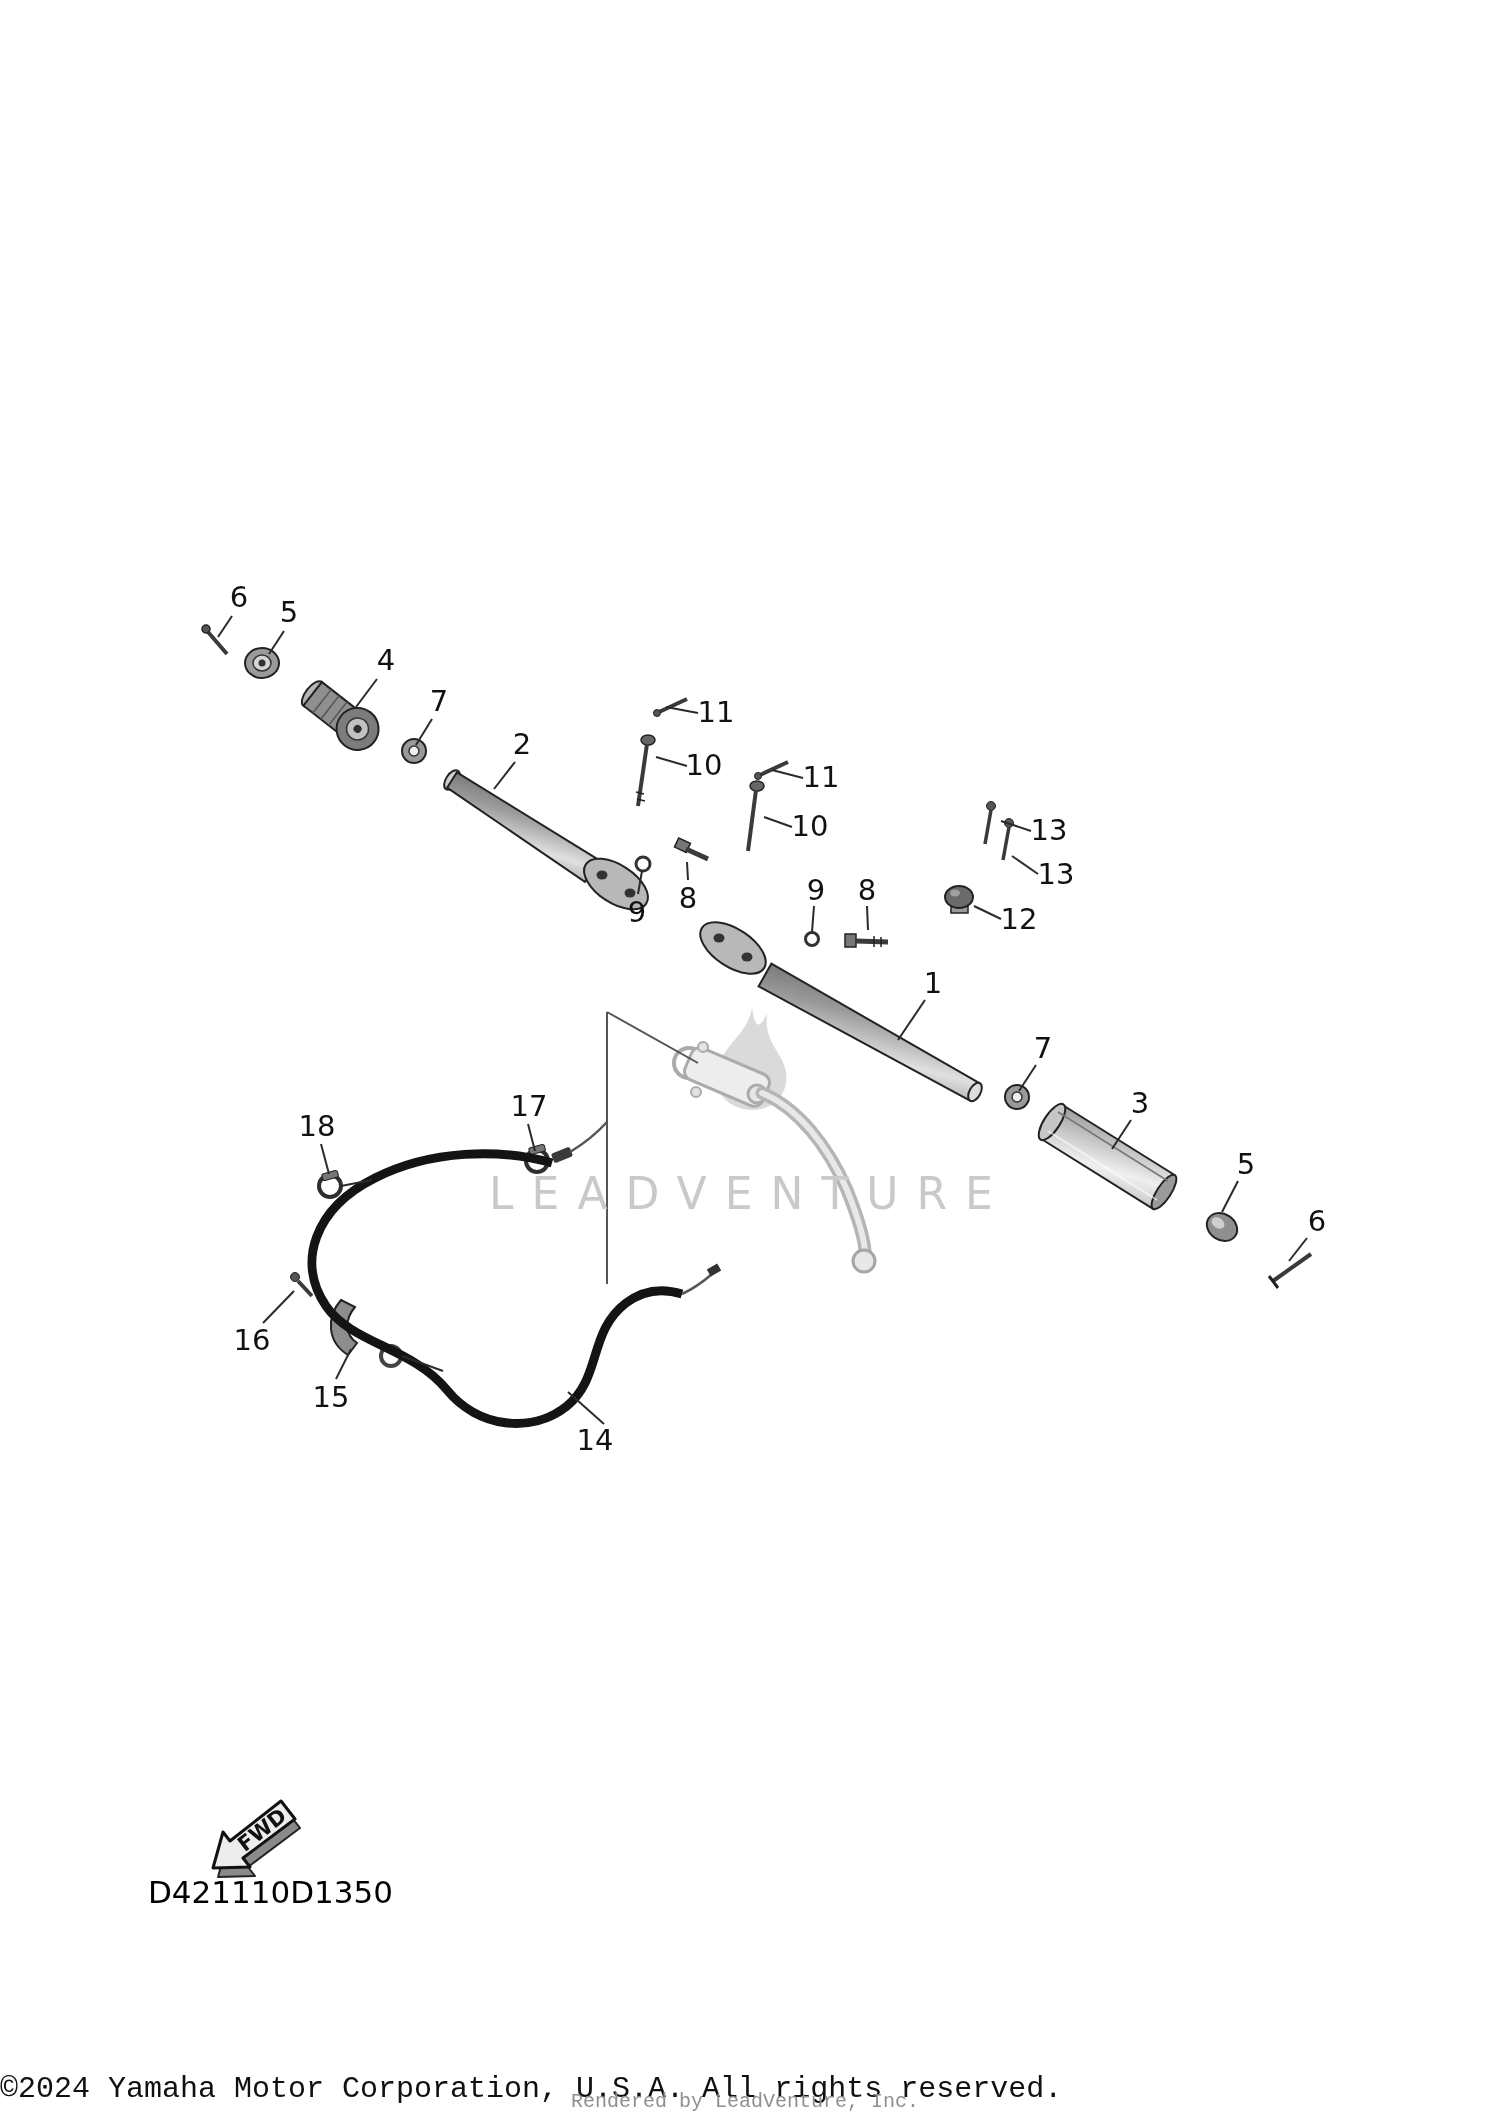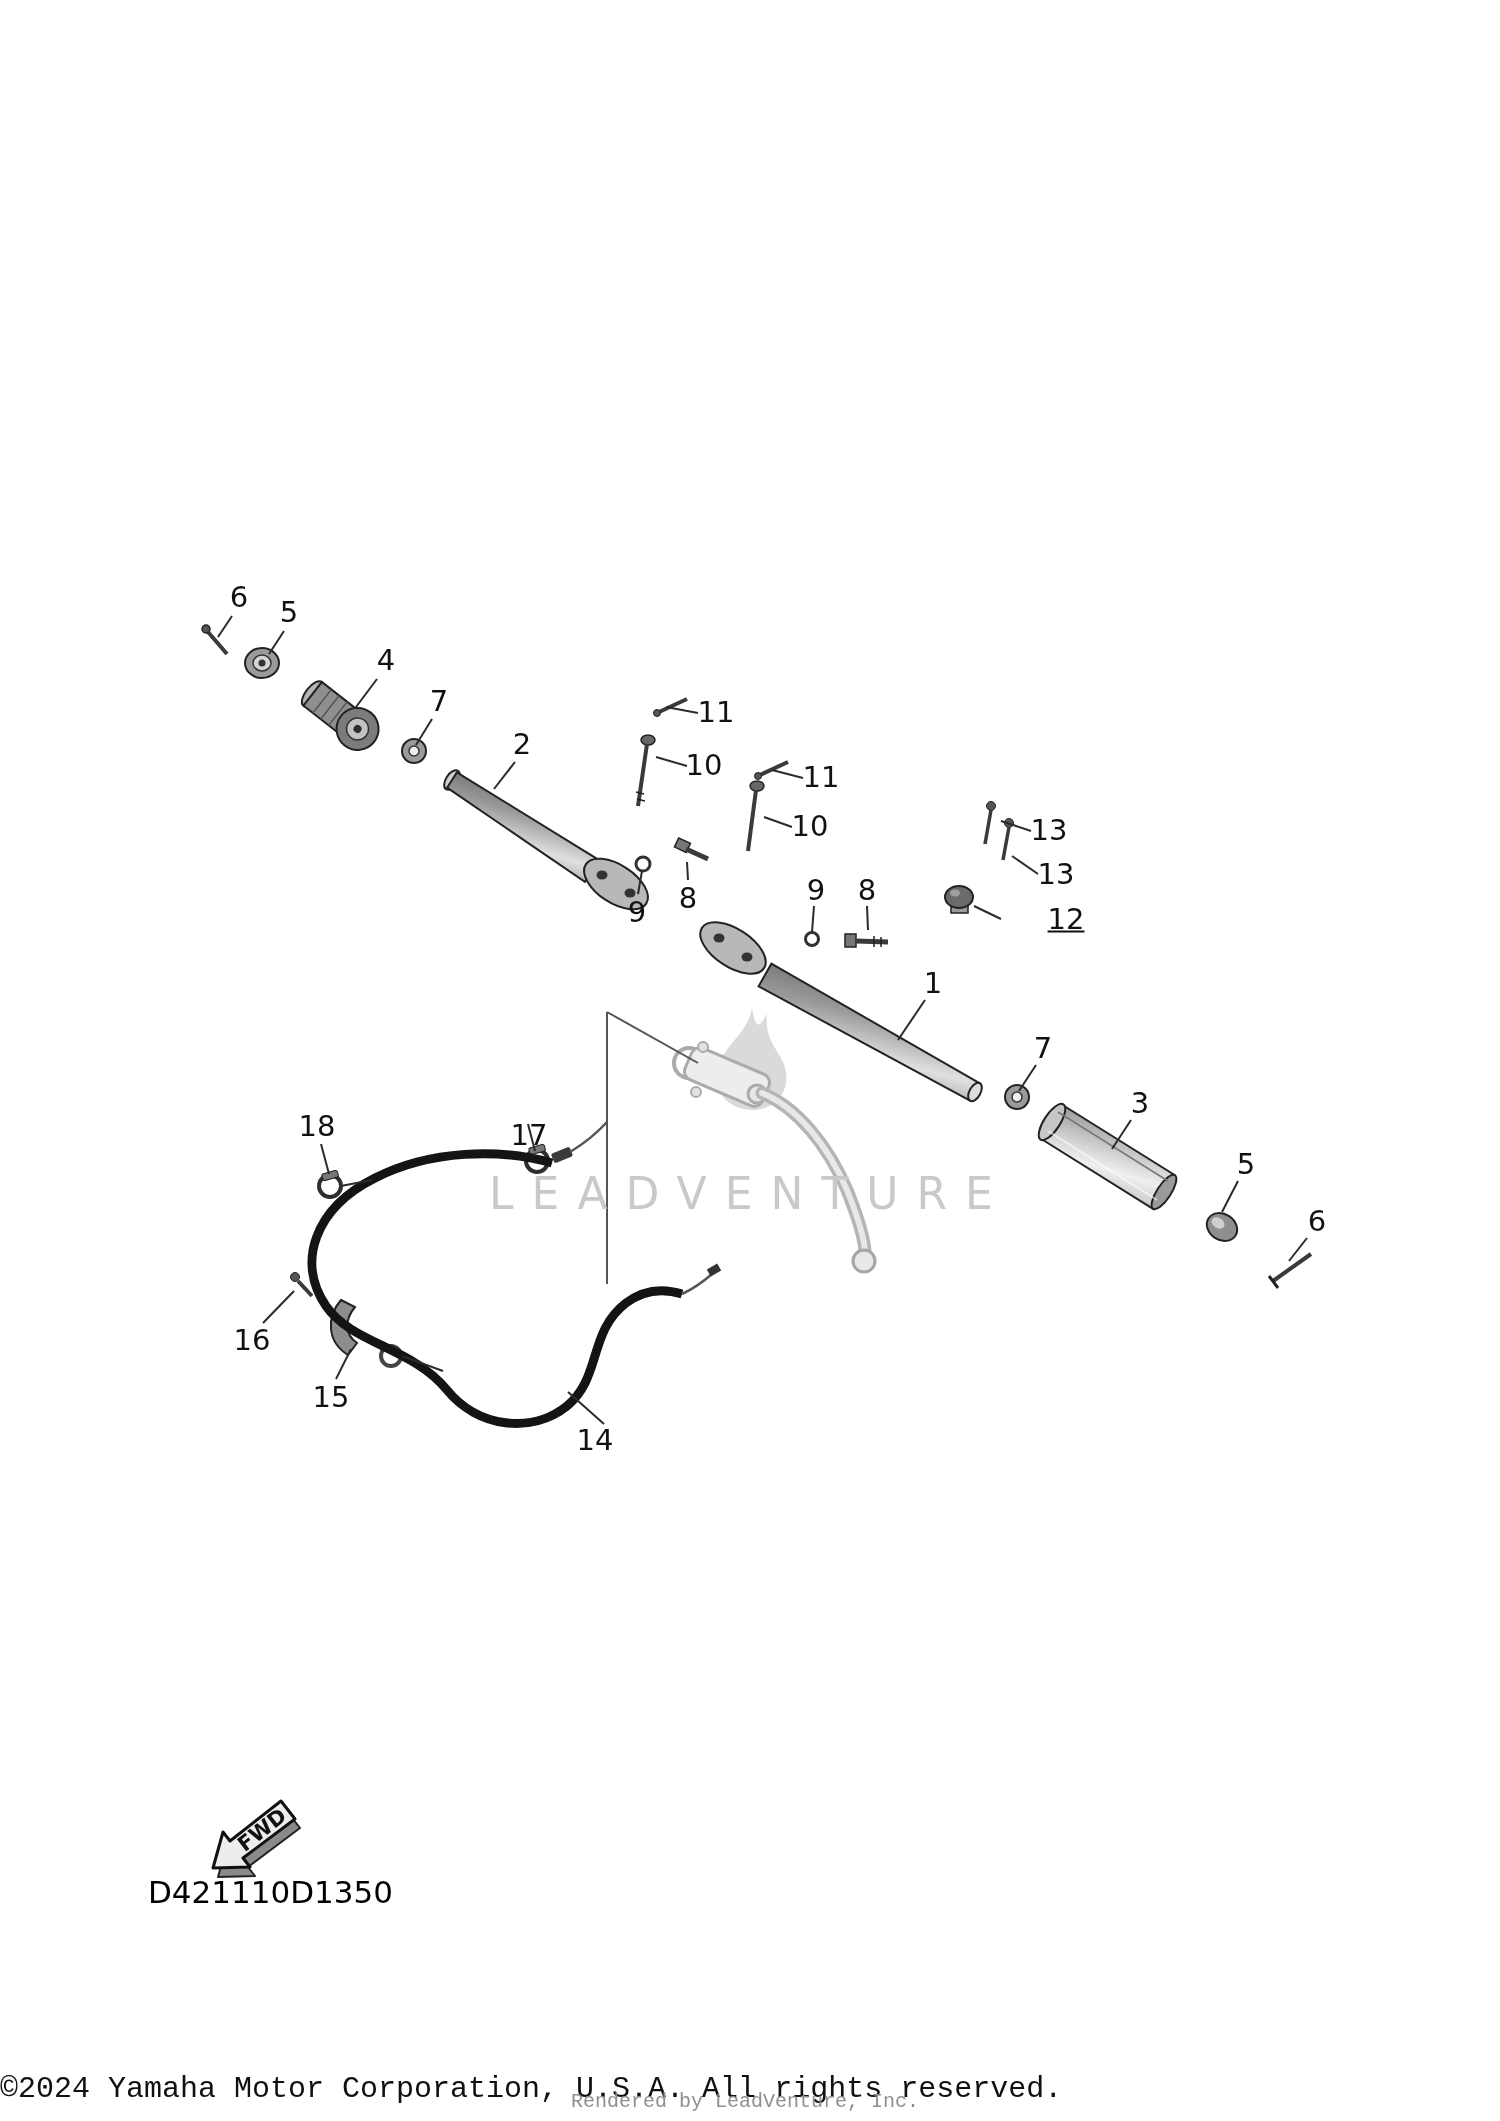--- a/index.html
+++ b/index.html
@@ -242,27 +242,27 @@
       <div class="callout" style="left: 716px; top: 712px;">11</div>
       <div class="callout" style="left: 704px; top: 765px;">10</div>
       <div class="callout" style="left: 821px; top: 777px;">11</div>
       <div class="callout" style="left: 810px; top: 826px;">10</div>
       <div class="callout" style="left: 637px; top: 912px;">9</div>
       <div class="callout" style="left: 688px; top: 898px;">8</div>
       <div class="callout" style="left: 816px; top: 890px;">9</div>
       <div class="callout" style="left: 867px; top: 890px;">8</div>
       <div class="callout" style="left: 1049px; top: 830px;">13</div>
       <div class="callout" style="left: 1056px; top: 874px;">13</div>
-      <div class="callout" style="left: 1066px; top: 919px; text-decoration: underline;">12</div>
+      <div class="callout" style="left: 1019px; top: 919px;">12</div>
       <div class="callout" style="left: 933px; top: 983px;">1</div>
       <div class="callout" style="left: 1043px; top: 1048px;">7</div>
       <div class="callout" style="left: 1140px; top: 1103px;">3</div>
       <div class="callout" style="left: 1246px; top: 1164px;">5</div>
       <div class="callout" style="left: 1317px; top: 1221px;">6</div>
-      <div class="callout" style="left: 529px; top: 1106px; margin-top: 29px;">17</div>
+      <div class="callout" style="left: 529px; top: 1106px;">17</div>
       <div class="callout" style="left: 317px; top: 1126px;">18</div>
       <div class="callout" style="left: 252px; top: 1340px;">16</div>
       <div class="callout" style="left: 331px; top: 1397px;">15</div>
       <div class="callout" style="left: 595px; top: 1440px;">14</div>
     </div>
 
   <div class="watermark-text">LEADVENTURE</div>
 
   <div class="diagram-code">D421110D1350</div>
 

